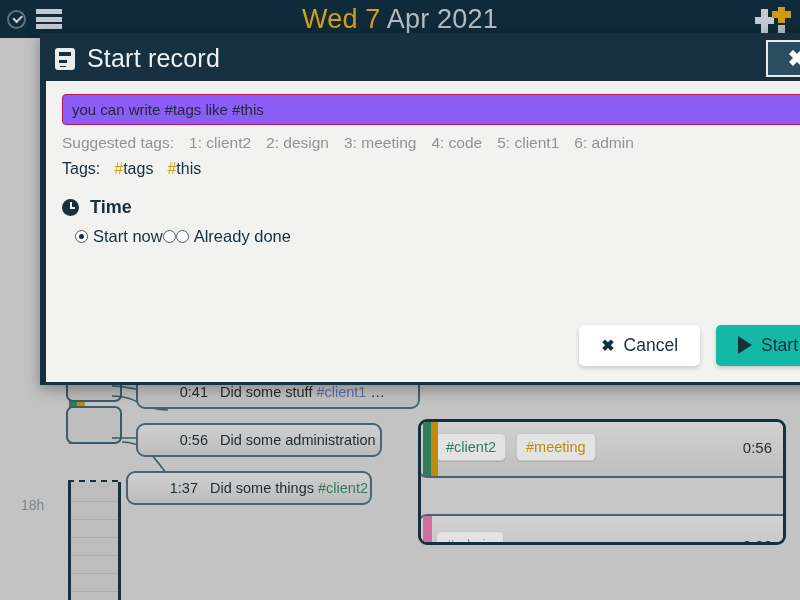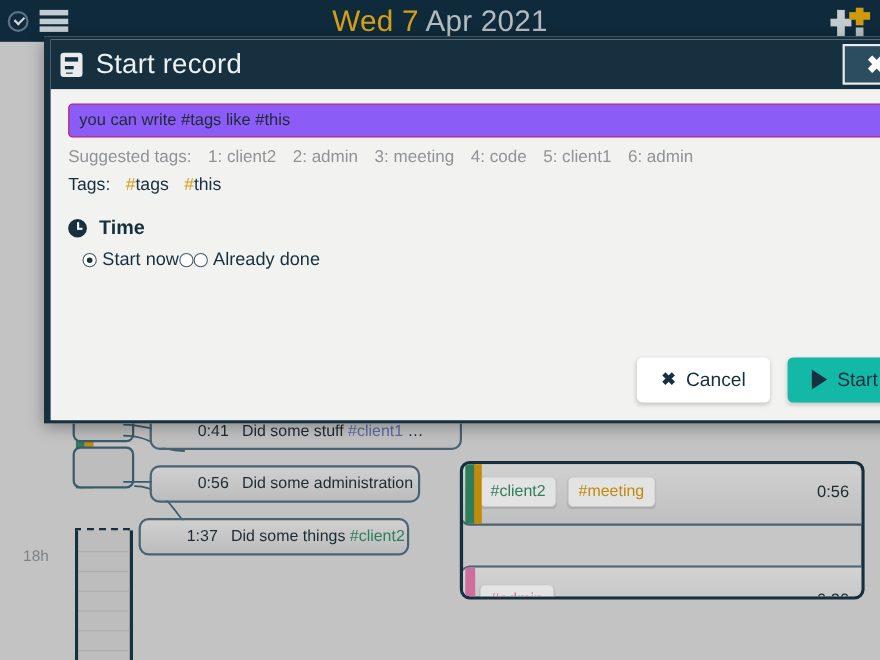--- a/index.html
+++ b/index.html
@@ -566,21 +566,21 @@
     <span id="dialog-title">Start record</span>
     <button id="dialog-close">✖</button>
   </div>
 
   <div id="dialog-body">
 
 
     <input id="description-input" type="text" value="you can write #tags like #this" style="">
 
     <div id="suggested-tags">
-      <span>Suggested tags:</span><span class="sg-item">1: client2</span><span class="sg-item">2: admin</span><span class="sg-item">3: meeting</span><span class="sg-item">4: code</span><span class="sg-item">5: client1</span><span class="sg-item">6: admin</span>
+      <span>Suggested tags:</span><span class="sg-item">1: client2</span><span class="sg-item">2: design</span><span class="sg-item">3: meeting</span><span class="sg-item">4: code</span><span class="sg-item">5: client1</span><span class="sg-item">6: admin</span>
     </div>
 
     <div id="tags-line">
       <span>Tags:</span><span class="tg"><span class="hash">#</span><span>tags</span></span><span class="tg"><span class="hash">#</span><span>this</span></span>
     </div>
 
     <div id="time-section">
       <div class="section-head">
         <span class="clock-icon"></span>
         <span>Time</span>

